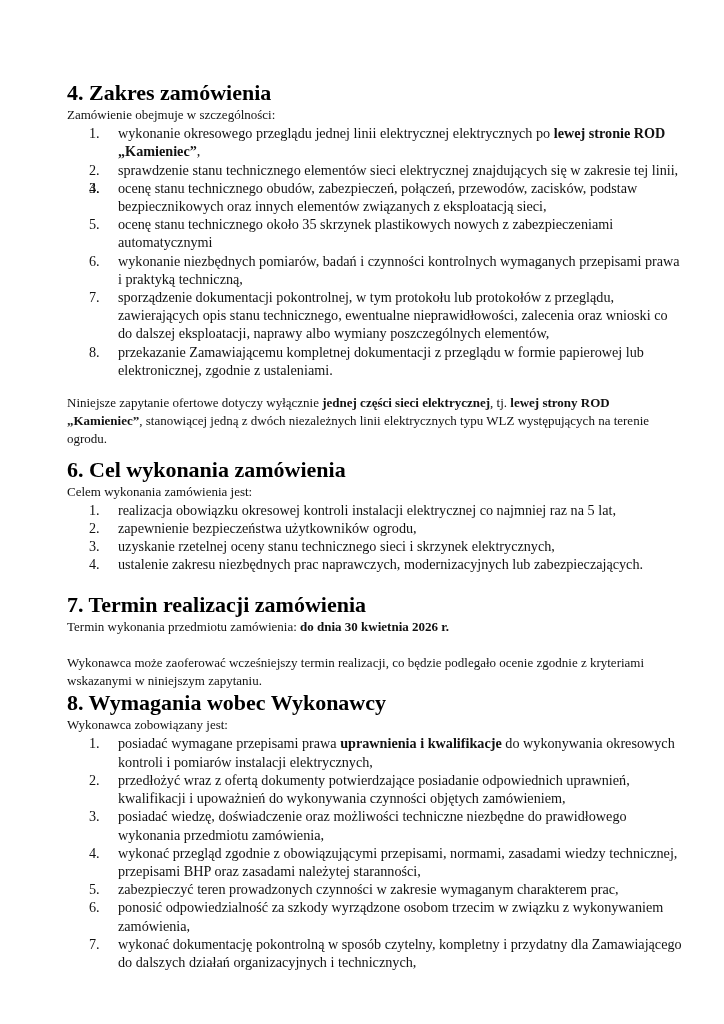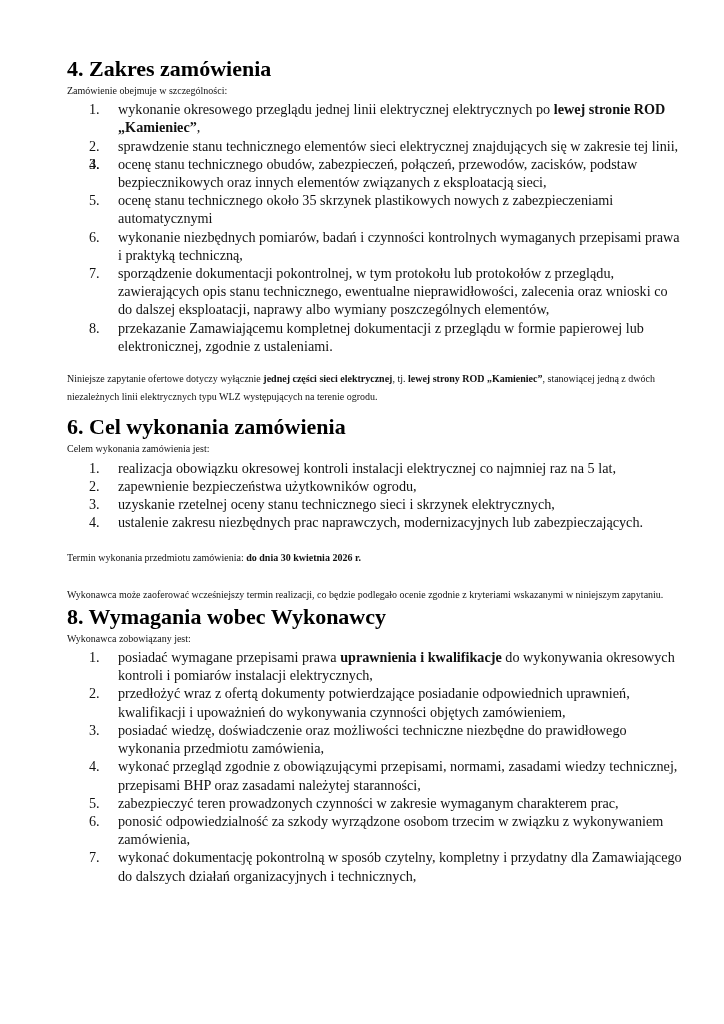--- a/index.html
+++ b/index.html
@@ -1,27 +1,27 @@
 <!DOCTYPE html>
 <html><head>
 <meta charset="utf-8">
 <style>
   html, body { margin: 0; padding: 0; background: #ffffff; }
   body {
     width: 724px; height: 1024px; overflow: hidden;
     font-family: "Liberation Serif", "DejaVu Serif", serif;
     color: #111111;
   }
-  .page { position: relative; padding: 56px 40px 0 67px; }
+  .page { position: relative; padding: 80px 40px 0 67px; }
   h2 {
     font-family: "Liberation Serif", serif;
     font-weight: bold; font-size: 22px; line-height: 26px;
     margin: 0; color: #000;
   }
-  p.lead, p.para { margin: 0; font-size: 10px; line-height: 18.2px; }
+  p.lead, p.para { margin: 0; font-size: 13px; line-height: 18.2px; }
   ol { margin: 0; padding: 0 0 0 0; list-style: none; }
   li {
     position: relative; font-size: 14.2px; line-height: 18.2px;
     padding-left: 51px;
   }
   li .num { position: absolute; left: 22px; top: 0; width: 22px; text-align: left; }
   b { font-weight: bold; }
   .sec { margin-bottom: 0; }
   .s5 { margin-top: 15px; }
   .s6 { margin-top: 8px; }
@@ -58,20 +58,21 @@
     <p class="lead">Celem wykonania zamówienia jest:</p>
     <ol>
       <li><span class="num">1.</span><span>realizacja obowiązku okresowej kontroli instalacji elektrycznej co najmniej raz na 5 lat,</span></li>
       <li><span class="num">2.</span><span>zapewnienie bezpieczeństwa użytkowników ogrodu,</span></li>
       <li><span class="num">3.</span><span>uzyskanie rzetelnej oceny stanu technicznego sieci i skrzynek elektrycznych,</span></li>
       <li><span class="num">4.</span><span>ustalenie zakresu niezbędnych prac naprawczych, modernizacyjnych lub zabezpieczających.</span></li>
     </ol>
   </section>
 
   <section class="sec s7">
+    <h2>7. Termin realizacji zamówienia</h2>
     <p class="para"><span>Termin wykonania przedmiotu zamówienia: </span><b>do dnia 30 kwietnia 2026 r.</b></p>
     <div class="gap"></div>
     <p class="para">Wykonawca może zaoferować wcześniejszy termin realizacji, co będzie podlegało ocenie zgodnie z kryteriami wskazanymi w niniejszym zapytaniu.</p>
   </section>
 
   <section class="sec s8">
     <h2>8. Wymagania wobec Wykonawcy</h2>
     <p class="lead">Wykonawca zobowiązany jest:</p>
     <ol>
       <li><span class="num">1.</span><span>posiadać wymagane przepisami prawa </span><b>uprawnienia i kwalifikacje</b><span> do wykonywania okresowych kontroli i pomiarów instalacji elektrycznych,</span></li>

